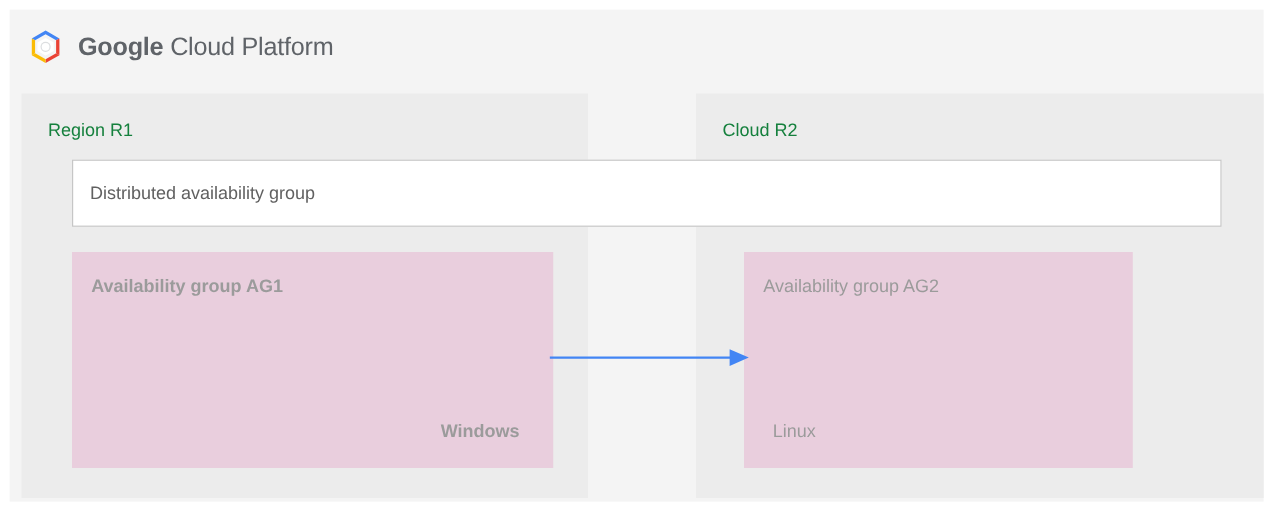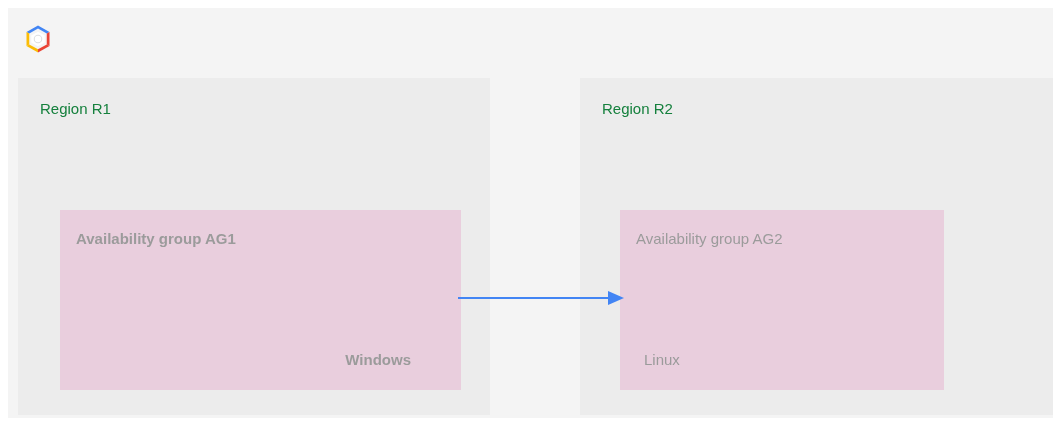--- a/index.html
+++ b/index.html
@@ -119,21 +119,21 @@
     font-size: 15px;
     color: #9b9b9b;
     white-space: nowrap;
   }
   .os-label {
     position: absolute;
     font-size: 15px;
     color: #9b9b9b;
     white-space: nowrap;
   }
-  .os-label-1 { right: 50px; bottom: 22px; margin-top: 14px; }
+  .os-label-1 { right: 28px; bottom: 22px; margin-top: 14px; }
   .os-label-2 { left: 24px;  bottom: 22px; margin-top: 15px; }
 
   
   .arrow-svg {
     position: absolute;
     left: 450px;
     top: 278px;
     width: 170px;
     height: 24px;
   }
@@ -155,31 +155,37 @@
         <path d="M9 18 L9 46 L14.5 42.8 L14.5 21.2 Z" fill="#FBBC05"></path>
         <path d="M9 46 L32 59 L32 52.6 L14.5 42.8 Z" fill="#FBBC05"></path>
 
         <path d="M32 11.2 L49.5 21.2 L49.5 42.8 L32 52.6 L14.5 42.8 L14.5 21.2 Z" fill="none" stroke="#ffffff" stroke-width="0"></path>
 
         <path d="M32 17.5 L45.5 25 L45.5 39 L32 46.5 L18.5 39 L18.5 25 Z" fill="#ffffff"></path>
         <path d="M32 19 L44 26 L44 38.2 L32 45 L20 38.2 L20 26 Z" fill="#ffffff"></path>
         <circle cx="32" cy="32" r="8.5" fill="#9aa0a6" opacity="0.35"></circle>
         <circle cx="32" cy="32" r="6.5" fill="#ffffff"></circle>
       </svg>
+      <div class="brand-text">
+        <span class="b-strong">Google</span><span>&nbsp;</span><span class="b-light">Cloud Platform</span>
+      </div>
     </div>
   </div>
 
   <div class="region region-r1">
     <div class="region-title">Region R1</div>
   </div>
 
   <div class="region region-r2">
-    <div class="region-title">Region R2</div>
-  </div>
-
+    <div class="region-title">Cloud R2</div>
+  </div>
+
+  <div class="dag-box">
+    <div class="dag-label">Distributed availability group</div>
+  </div>
 
   <div class="ag-box ag-box-1">
     <div class="ag-title">Availability group AG1</div>
     <div class="os-label os-label-1">Windows</div>
   </div>
 
   <div class="ag-box ag-box-2">
     <div class="ag-title">Availability group AG2</div>
     <div class="os-label os-label-2">Linux</div>
   </div>

